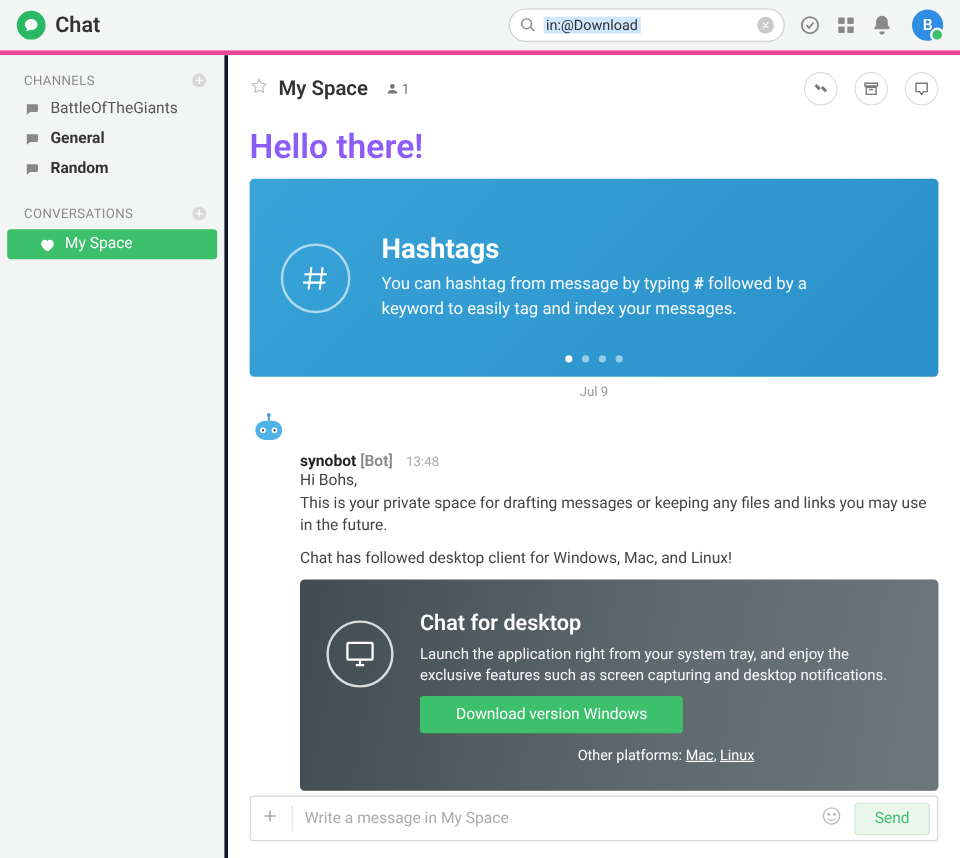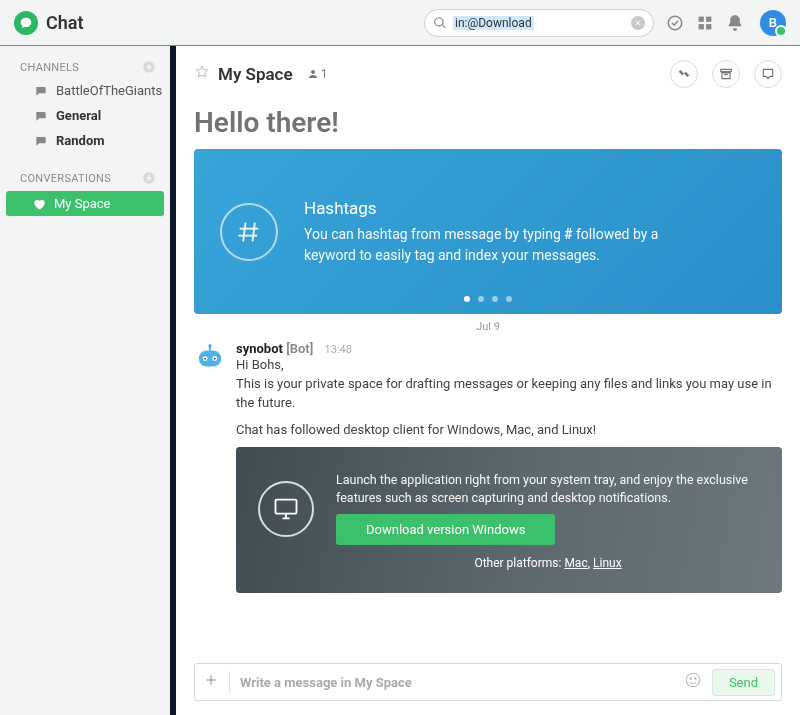--- a/index.html
+++ b/index.html
@@ -1,90 +1,90 @@
 <!DOCTYPE html>
 <html><head>
 <meta charset="utf-8">
 <style>
   * { box-sizing: border-box; margin: 0; padding: 0; font-family: -apple-system, BlinkMacSystemFont, "Segoe UI", Roboto, Helvetica, Arial, sans-serif; }
   html, body { width: 800px; height: 715px; background: #fafafa; overflow: hidden; color: #333; }
-  .topbar { height: 46px; display: flex; align-items: center; padding: 0 14px; background: #f3f4f4; border-bottom: 1px solid #ec4899; justify-content: space-between; }
+  .topbar { height: 46px; display: flex; align-items: center; padding: 0 14px; background: #f3f4f4; border-bottom: 4px solid #ec4899; justify-content: space-between; }
   .logo { width: 24px; height: 24px; background: #2ab864; border-radius: 50%; display: flex; align-items: center; justify-content: center; margin-right: 8px; }
   .logo svg { width: 14px; height: 14px; fill: #fff; }
   .app-title { font-size: 18px; font-weight: 600; color: #333; }
   .topbar-spacer { flex: 1; }
   .search-wrap { position: relative; width: 230px; height: 28px; background: #fff; border: 1px solid #d0d0d0; border-radius: 14px; display: flex; align-items: center; padding: 0 8px; margin-right: 12px; }
   .search-wrap svg.mag { width: 14px; height: 14px; fill: #888; margin-right: 6px; }
   .search-text { font-size: 12px; color: #333; background: #cfe7ff; padding: 0 2px; }
   .search-wrap .clear { margin-left: auto; width: 14px; height: 14px; border-radius: 50%; background: #c9c9c9; display:flex;align-items:center;justify-content:center; }
   .search-wrap .clear svg { width:8px; height:8px; fill:#fff;}
   .top-icons { display: flex; align-items: center; gap: 12px; }
   .top-icons .ti { width: 18px; height: 18px; display:flex; align-items:center; justify-content:center; }
   .top-icons .ti svg { width:18px; height:18px; fill:#888; stroke:#888;}
   .avatar { width: 26px; height: 26px; border-radius: 50%; background: #2f8de4; color: #fff; font-size: 13px; font-weight:600; display:flex; align-items:center; justify-content:center; position:relative; margin-left:4px;}
   .avatar::after { content:""; position:absolute; bottom:-1px; right:-1px; width:8px; height:8px; background:#3cc06b; border:2px solid #f3f4f4; border-radius:50%; }
 
   .body { display:flex; height: calc(715px - 46px); }
-  .sidebar { width: 176px; background:#f3f4f4; border-right:6px solid #0f172a; padding-top:10px; }
+  .sidebar { width: 190px; background:#f3f4f4; border-right:3px solid #0f172a; padding-top:10px; }
   .section-head { display:flex; align-items:center; justify-content:space-between; padding:4px 14px 4px 20px; font-size:11px; color:#8a8a8a; letter-spacing:.3px; }
   .section-head svg { width:14px; height:14px; fill:#b5b5b5; }
-  .nav-item { display:flex; align-items:center; gap:8px; padding:5px 14px 5px 34px; font-size:13px; color:#555; cursor:pointer; }
+  .nav-item { display:flex; align-items:center; gap:8px; padding:5px 14px 5px 20px; font-size:13px; color:#555; cursor:pointer; }
   .nav-item.bold { font-weight:700; color:#333;text-align:right; }
   .nav-item.active { background:#3cc06b; color:#fff; margin: 2px 6px; border-radius:3px; padding-left:26px; }
   .nav-item .ci { width:14px; height:14px; display:flex;}
   .nav-item .ci svg { width:14px; height:14px; fill:#888; }
   .nav-item.active .ci svg { fill:#fff; }
 
   .main { flex:1; background:#fff; display:flex; flex-direction:column; position:relative; }
   .room-head { display:flex; align-items:center; padding:14px 18px 6px; gap:8px; }
   .room-head .star svg { width:16px; height:16px; fill:none; stroke:#bbb; stroke-width:1.5;}
   .room-head h2 { font-size:17px; font-weight:600; color:#333; }
   .room-head .members { display:flex; align-items:center; color:#777; font-size:12px; margin-left:6px;}
   .room-head .members svg{width:12px;height:12px;fill:#777;margin-right:2px;}
   .room-head .spacer{flex:1;}
   .circ-btn { width:28px; height:28px; border:1px solid #ddd; border-radius:50%; display:flex; align-items:center; justify-content:center; background:#fff; margin-left:6px;}
   .circ-btn svg{width:14px;height:14px;fill:#777;}
 
-  .hello { font-size:28px; font-weight:600; color:#737373; padding:12px 18px 10px; }
+  .hello { font-size:28px; font-weight:600; color:#8b5cf6; padding:12px 18px 10px; }
 
   .banner { margin:0 18px; background: linear-gradient(135deg,#38a4d8 0%, #2a8fc9 100%); border-radius:4px; color:#fff; height:165px; position:relative; display:flex; align-items:center; padding:0 26px; }
   .banner .icon-circle { width:58px; height:58px; border:2px solid rgba(255,255,255,.6); border-radius:50%; display:flex; align-items:center; justify-content:center; margin-right:26px; flex-shrink:0;}
   .banner .icon-circle svg{width:28px;height:28px;fill:none;stroke:#fff;stroke-width:1.5;}
-  .banner h3{font-size:17px; font-weight:400; margin-bottom:6px;}
+  .banner h3{font-size:23px; font-weight:700; margin-bottom:6px;}
   .banner p{font-size:14px; line-height:1.5; opacity:.95; max-width:360px;}
   .dots{position:absolute; bottom:12px; left:50%; transform:translateX(-50%); display:flex; gap:8px;}
   .dots span{width:6px;height:6px;border-radius:50%;background:rgba(255,255,255,.5);} 
   .dots span.on{background:#fff;}
 
   .date-sep{ text-align:center; font-size:11px; color:#999; padding:6px 0 4px; }
 
   .msg { display:flex; padding:4px 18px; gap:10px; }
   .bot-av { width:32px; height:32px; flex-shrink:0; }
-  .msg .meta { font-size:13px; }
+  .msg .meta { font-size:13px;margin-top:36px; }
   .msg .meta b{font-weight:700; color:#222;} 
   .msg .meta .tag{color:#888; font-weight:600;}
   .msg .meta .time{font-size:11px; color:#aaa; margin-left:8px;}
   .msg .content{font-size:13px; color:#444; line-height:1.45;}
   .msg .content p{margin-bottom:8px;}
 
   .desk-card { margin:6px 0 0 0; background:#5f6c72; border-radius:4px; color:#fff; padding:24px 22px 20px; display:flex; gap:22px; position:relative; overflow:hidden; }
   .desk-card::before{content:"";position:absolute;inset:0;background:linear-gradient(100deg, rgba(40,50,55,.55) 0%, rgba(90,100,105,.35) 55%, rgba(150,155,158,.25) 100%);}
   .desk-card > *{position:relative;}
   .desk-card .mon { width:56px;height:56px;border:2px solid rgba(255,255,255,.8);border-radius:50%;display:flex;align-items:center;justify-content:center;flex-shrink:0; margin-top:10px;}
   .desk-card .mon svg{width:28px;height:28px;fill:none;stroke:#fff;stroke-width:1.6;}
   .desk-card h3{font-size:18px;font-weight:600;margin-bottom:4px;}
   .desk-card p{font-size:12.5px; line-height:1.4; opacity:.95; margin-bottom:12px;}
   .dl-btn{background:#3cc06b;color:#fff;border:none;padding:8px 30px;border-radius:3px;font-size:13px;cursor:pointer;display:inline-block;}
   .other-p{font-size:12px; margin-top:10px;text-align:center;}
   .other-p a{color:#fff;text-decoration:underline;}
 
   .composer { position:absolute; left:18px; right:18px; bottom:14px; height:38px; border:1px solid #d8d8d8; border-radius:3px; display:flex; align-items:center; padding:0 6px 0 8px; background:#fff;}
   .composer .plus svg{width:16px;height:16px;fill:#aaa;}
   .composer .sep{width:1px;height:22px;background:#e3e3e3;margin:0 10px;}
-  .composer input{flex:1;border:none;outline:none;font-size:13px;color:#ef4444;font-weight:bold;}
+  .composer input{flex:1;border:none;outline:none;font-size:13px;color:#ef4444;}
   .composer input::placeholder{color:#aaa;}
   .composer .emoji svg{width:18px;height:18px;fill:none;stroke:#bbb;stroke-width:1.5;}
   .send-btn{background:#ebf6ec;color:#3cc06b;border:1px solid #cfe9d4;padding:5px 16px;border-radius:3px;font-size:13px;margin-left:10px;cursor:pointer;}
 </style>
 </head>
 <body>
 
 <div class="topbar">
   <div class="logo">
     <svg viewBox="0 0 24 24">
@@ -258,20 +258,21 @@
           <p>Chat has followed desktop client for Windows, Mac, and Linux!</p>
 
           <div class="desk-card">
             <div class="mon">
               <svg viewBox="0 0 24 24">
                   <rect x="3" y="4" width="18" height="12" rx="1"></rect>
                   <path d="M9 20h6M12 16v4"></path>
                 </svg>
             </div>
             <div style="flex:1">
+              <h3>Chat for desktop</h3>
               <p>Launch the application right from your system tray, and enjoy the exclusive features such as screen capturing and desktop notifications.</p>
               <button class="dl-btn">Download version Windows</button>
               <div class="other-p">
                 <span>Other platforms: </span><a>Mac</a><span>, </span><a>Linux</a>
               </div>
             </div>
           </div>
         </div>
       </div>
     </div>

